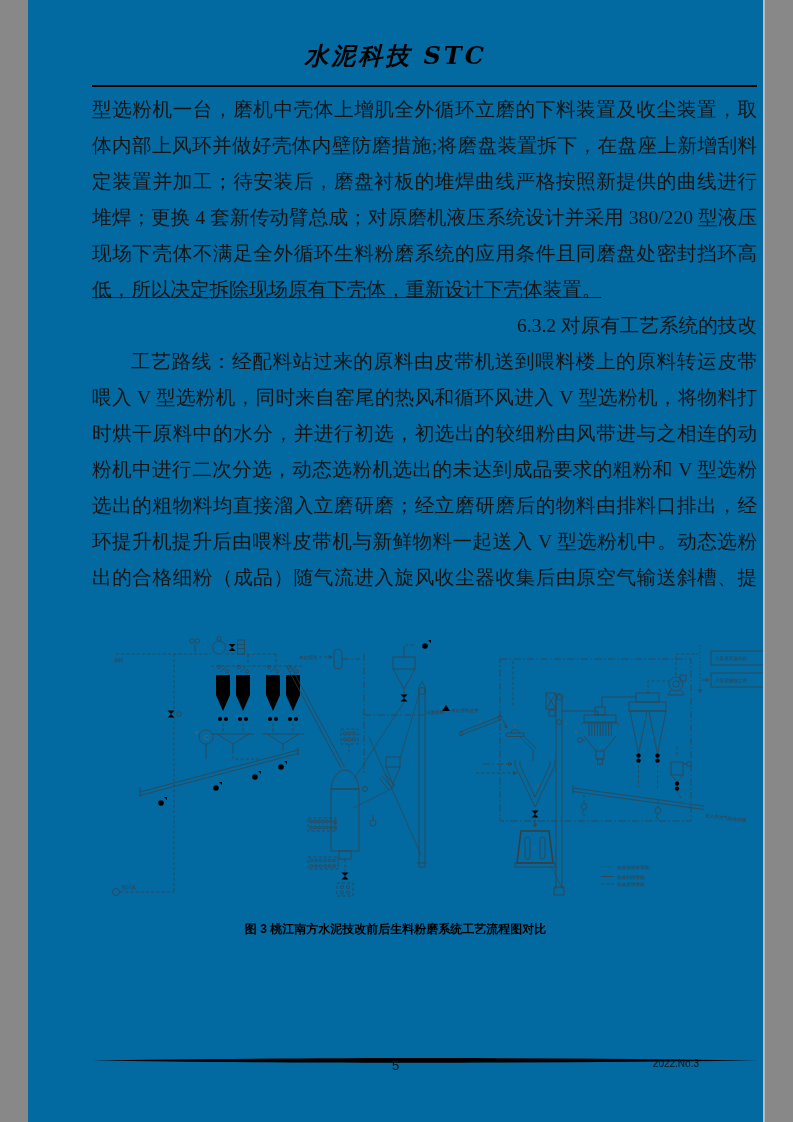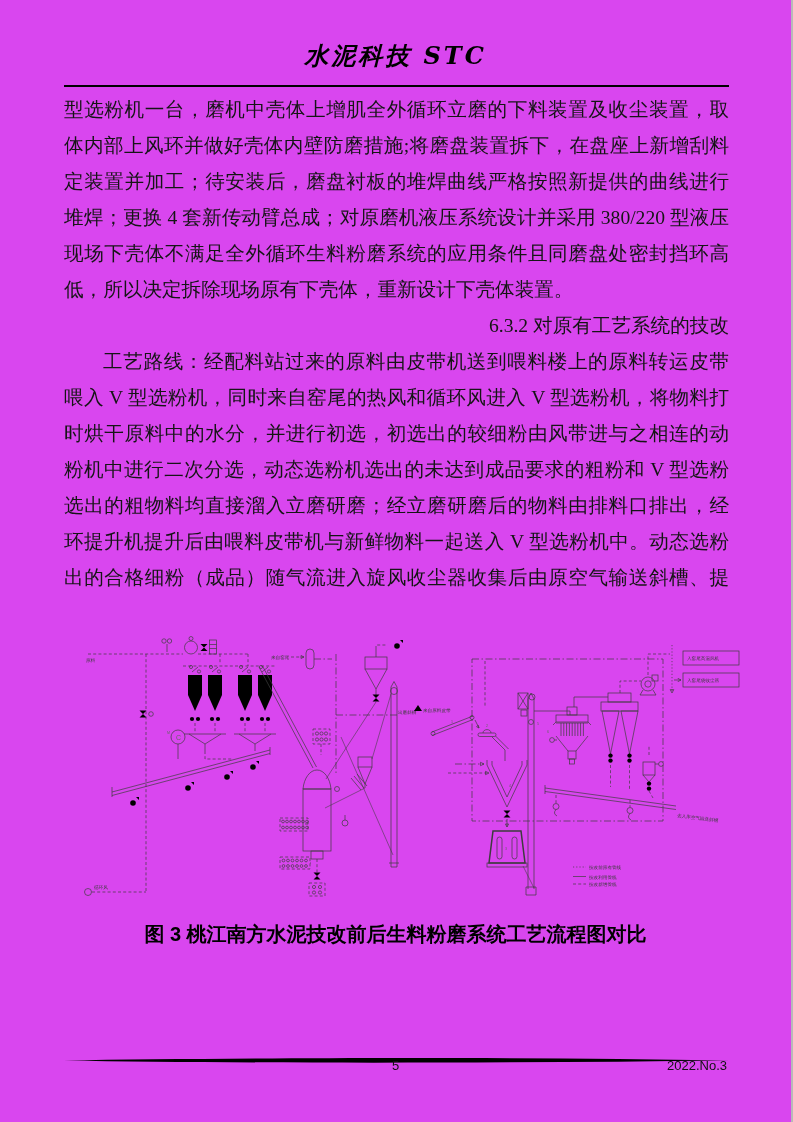--- a/index.html
+++ b/index.html
@@ -1,45 +1,45 @@
 <!DOCTYPE html>
 <html><head>
 <meta charset="utf-8">
 <style>
   html,body{margin:0;padding:0;background:#888;}
-  .page{position:relative;width:793px;height:1122px;background:#d946ef;margin:0 auto;
+  .page{position:relative;width:737px;height:1122px;background:#0369a1;margin:0 auto;
         font-family:"Liberation Serif","DejaVu Serif",serif;color:#151515;overflow:hidden;
         border-right:2px solid #b9b9b9;box-sizing:border-box;}
   .htitle{position:absolute;top:40px;left:0;width:100%;text-align:center;
           font-family:"DejaVu Serif","Liberation Serif",serif;font-style:italic;font-weight:700;
           font-size:24px;letter-spacing:3px;color:#000;}
   .hrule{position:absolute;left:64px;top:85px;width:665px;height:2.4px;background:#000;}
   .bodytext{position:absolute;left:64px;top:92px;width:665px;font-size:19.6px;}
   .bline{height:36px;line-height:36px;white-space:nowrap;}
   .bline.just{white-space:normal;text-align:justify;text-align-last:justify;height:36px;overflow:hidden;}
-  .bline.last{text-align:left;}
+  .bline.last{text-align:left;text-decoration:underline;}
   .bline.ind{text-indent:39px;}
   .bheading{text-align:right;}
   .figwrap{position:absolute;left:85px;top:637px;width:660px;height:277px;}
   svg{overflow:visible;}
   svg .s path,svg .s rect,svg .s circle,svg .s polygon{fill:none;stroke:#3d3d3d;stroke-width:.7;}
   svg .d{stroke-dasharray:3 2.2;}
   svg .dd{stroke-dasharray:7 2.5 1.5 2.5;}
   svg .dt{stroke-dasharray:1.2 2;}
   svg .thk{stroke-width:1.5 !important;}
   svg text{fill:#3d3d3d;stroke:none;font-family:"Liberation Sans","DejaVu Sans",sans-serif;}
   .tl{font-size:4.6px;}
   .tn{font-size:3.6px;fill:#666;}
   .caption{position:absolute;left:0;top:921px;width:100%;text-align:center;
-           font-family:"Liberation Sans","DejaVu Sans",sans-serif;font-weight:700;font-size:20px;color:#000;}
+           font-family:"Liberation Sans","DejaVu Sans",sans-serif;font-weight:700;font-size:12px;color:#000;}
   .frule{position:absolute;left:64px;top:1051px;width:665px;height:8px;}
   .fpage{position:absolute;left:0;top:1058px;width:100%;text-align:center;
          font-family:"Liberation Sans","DejaVu Sans",sans-serif;font-size:13px;color:#111;}
   .fissue{position:absolute;right:64px;top:1058px;
-          font-family:"Liberation Sans","DejaVu Sans",sans-serif;font-size:13px;color:#111;}
+          font-family:"Liberation Sans","DejaVu Sans",sans-serif;font-size:10px;color:#111;}
 </style>
 </head>
 <body>
 
 <div class="page">
 
   <div class="htitle">水泥科技 STC</div>
   <div class="hrule"></div>
 
   <div class="bodytext">

